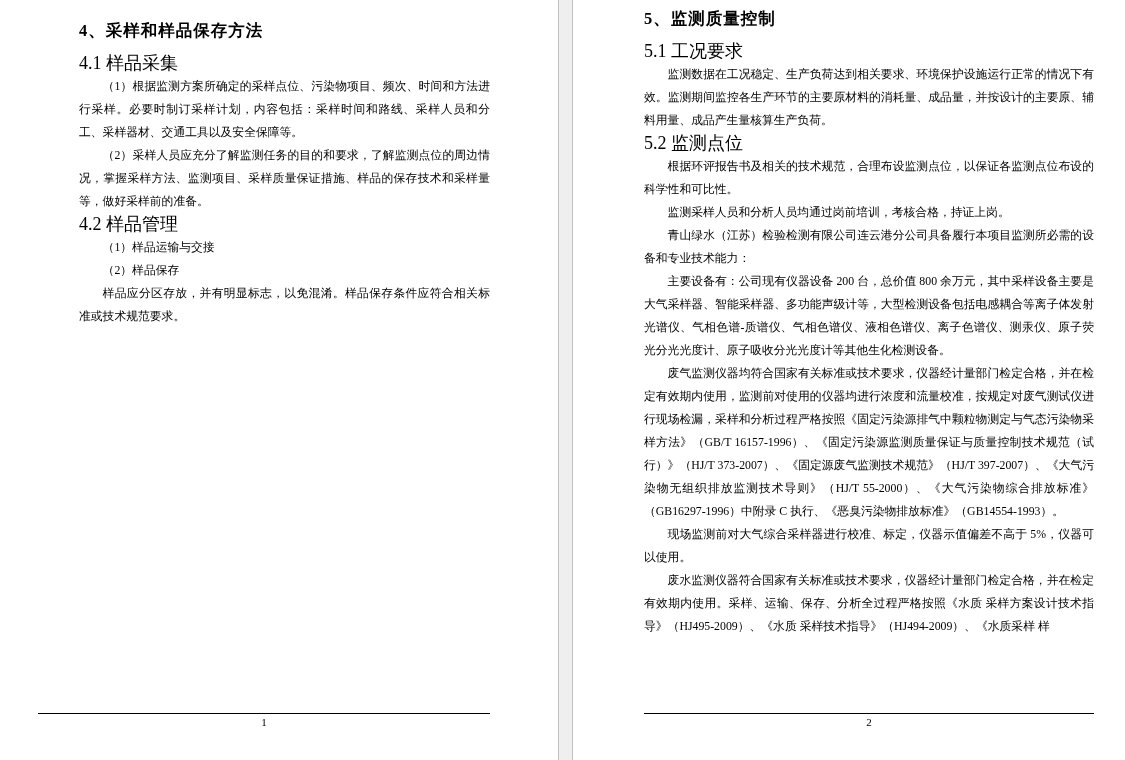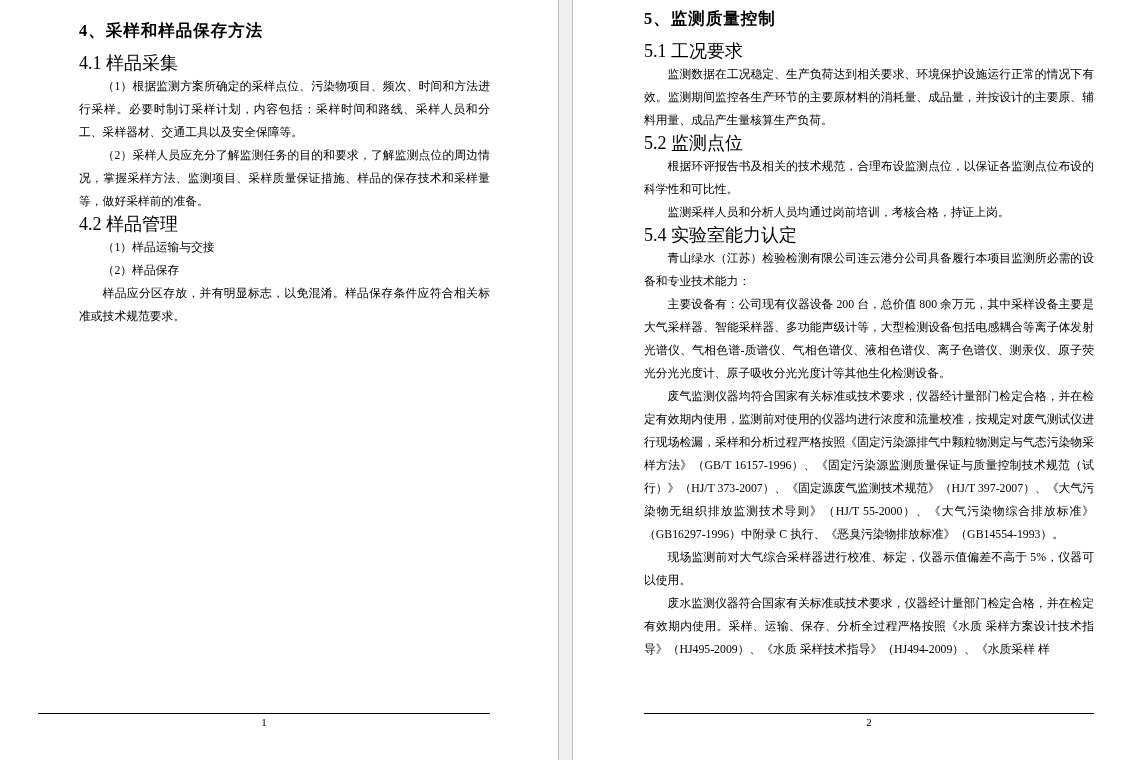--- a/index.html
+++ b/index.html
@@ -104,21 +104,20 @@
       <h1 class="doc-h1">5、监测质量控制</h1>
 
       <h2 class="doc-h2">5.1 工况要求</h2>
       <p class="doc-p">监测数据在工况稳定、生产负荷达到相关要求、环境保护设施运行正常的情况下有效。监测期间监控各生产环节的主要原材料的消耗量、成品量，并按设计的主要原、辅料用量、成品产生量核算生产负荷。</p>
 
       <h2 class="doc-h2">5.2 监测点位</h2>
       <p class="doc-p">根据环评报告书及相关的技术规范，合理布设监测点位，以保证各监测点位布设的科学性和可比性。</p>
 
       <p class="doc-p">监测采样人员和分析人员均通过岗前培训，考核合格，持证上岗。</p>
 
-      <h2 class="doc-h2">5.4 实验室能力认定</h2>
       <p class="doc-p">青山绿水（江苏）检验检测有限公司连云港分公司具备履行本项目监测所必需的设备和专业技术能力：</p>
       <p class="doc-p">主要设备有：公司现有仪器设备 200 台，总价值 800 余万元，其中采样设备主要是大气采样器、智能采样器、多功能声级计等，大型检测设备包括电感耦合等离子体发射光谱仪、气相色谱-质谱仪、气相色谱仪、液相色谱仪、离子色谱仪、测汞仪、原子荧光分光光度计、原子吸收分光光度计等其他生化检测设备。</p>
       <p class="doc-p">废气监测仪器均符合国家有关标准或技术要求，仪器经计量部门检定合格，并在检定有效期内使用，监测前对使用的仪器均进行浓度和流量校准，按规定对废气测试仪进行现场检漏，采样和分析过程严格按照《固定污染源排气中颗粒物测定与气态污染物采样方法》（GB/T 16157-1996）、《固定污染源监测质量保证与质量控制技术规范（试行）》（HJ/T 373-2007）、《固定源废气监测技术规范》（HJ/T 397-2007）、《大气污染物无组织排放监测技术导则》（HJ/T 55-2000）、《大气污染物综合排放标准》（GB16297-1996）中附录 C 执行、《恶臭污染物排放标准》（GB14554-1993）。</p>
       <p class="doc-p">现场监测前对大气综合采样器进行校准、标定，仪器示值偏差不高于 5%，仪器可以使用。</p>
       <p class="doc-p">废水监测仪器符合国家有关标准或技术要求，仪器经计量部门检定合格，并在检定有效期内使用。采样、运输、保存、分析全过程严格按照《水质 采样方案设计技术指导》（HJ495-2009）、《水质 采样技术指导》（HJ494-2009）、《水质采样 样</p>
     </div>
     <div class="page-footer">
       <div class="footer-rule"></div>
       <div class="page-number">2</div>
     </div>

